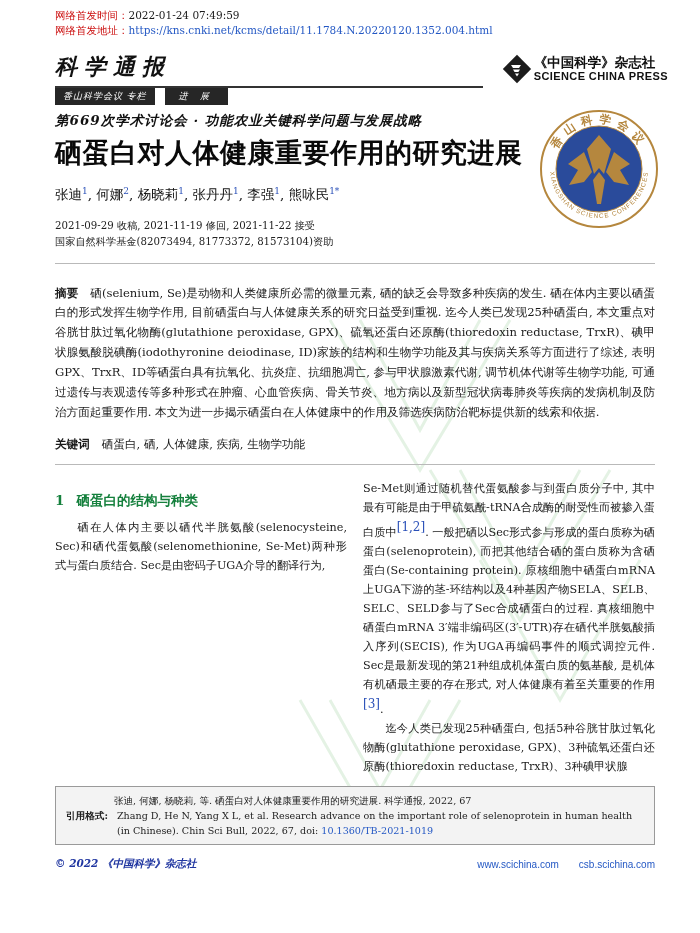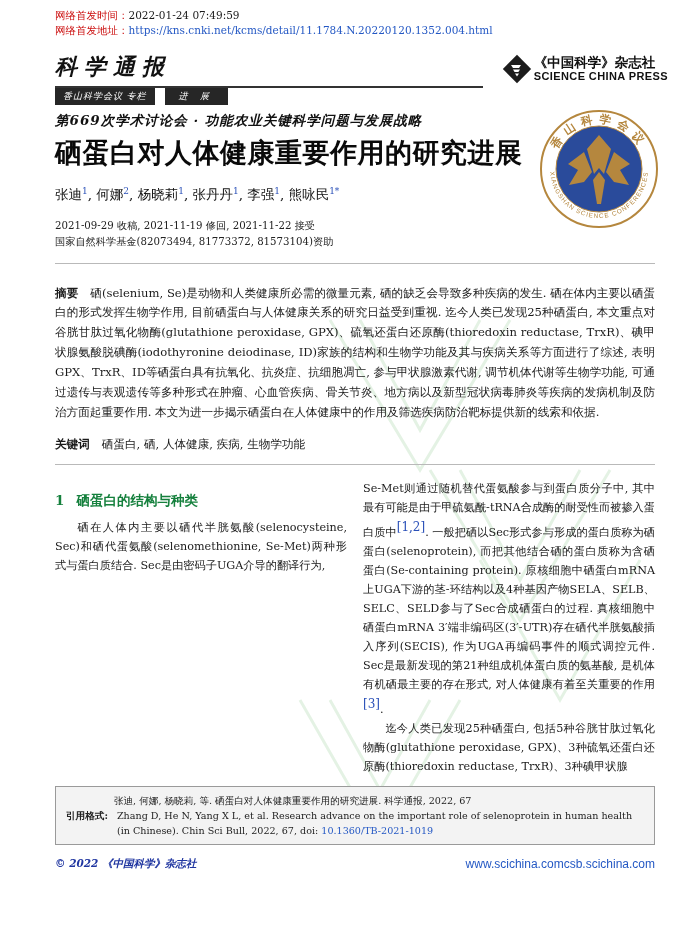--- a/index.html
+++ b/index.html
@@ -52,21 +52,21 @@
   .sec-num{margin-right:12px;}
   sup.ref{color:#2a50b8;font-size:12px;}
   
   .citebox{margin-top:10px;border:1px solid #9a9a9a;background:#f3f3f3;
     padding:6px 10px;font-size:9.6px;line-height:15px;color:#222;display:flex;align-items:center;}
   .cite-label{font-weight:bold;white-space:nowrap;margin-right:6px;}
   .cite-en{margin-left:3px;}
   
   .footer{margin-top:12px;display:flex;justify-content:space-between;align-items:center;font-size:10.5px;}
   .copyright{color:#1f35a0;font-weight:bold;font-style:italic;}
-  .footer-links{display:flex;font-family:"Liberation Sans",sans-serif;font-size:12px;}
+  .footer-links{display:flex;gap:20px;font-family:"Liberation Sans",sans-serif;font-size:10px;}
 </style>
 </head>
 <body>
 
 <div class="page">
 
   <svg class="watermark" width="700" height="933" viewBox="0 0 700 933">
     <g fill="none" stroke="#e2f1e2" stroke-width="3" opacity="0.9">
       <path d="M330 320 L420 470 L510 320"></path>
       <path d="M360 320 L420 430 L480 320"></path>

